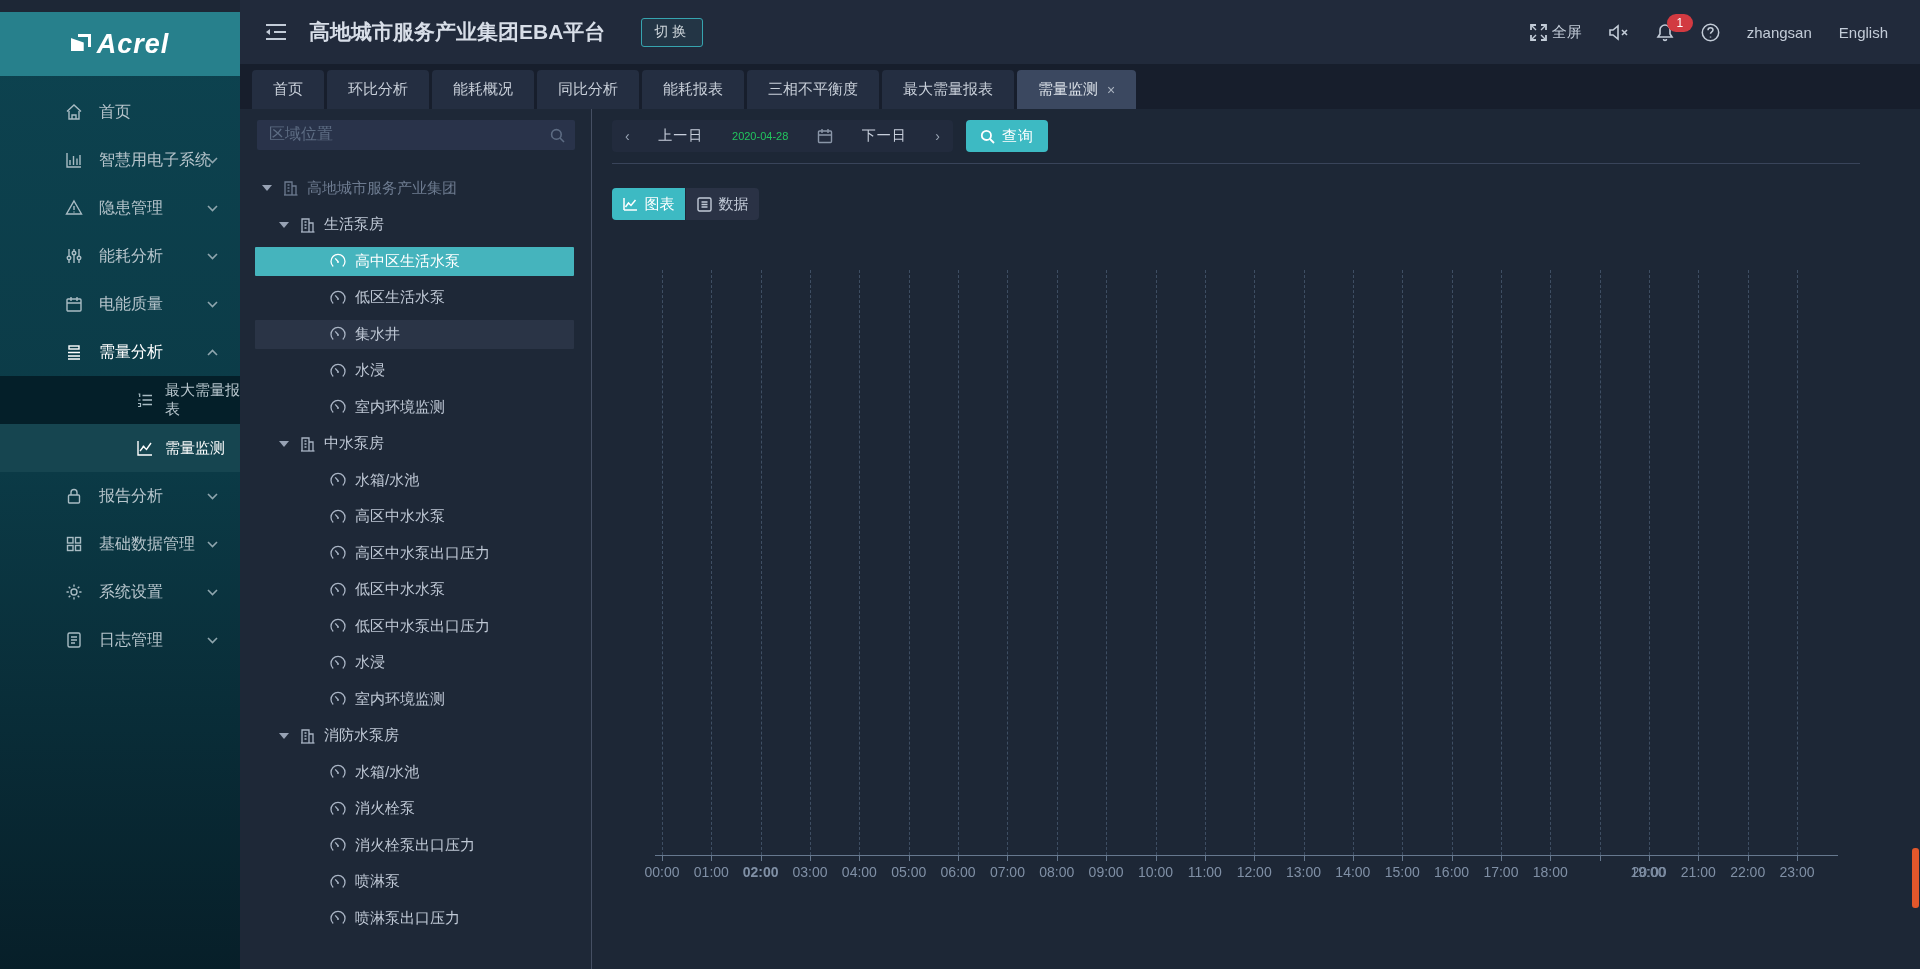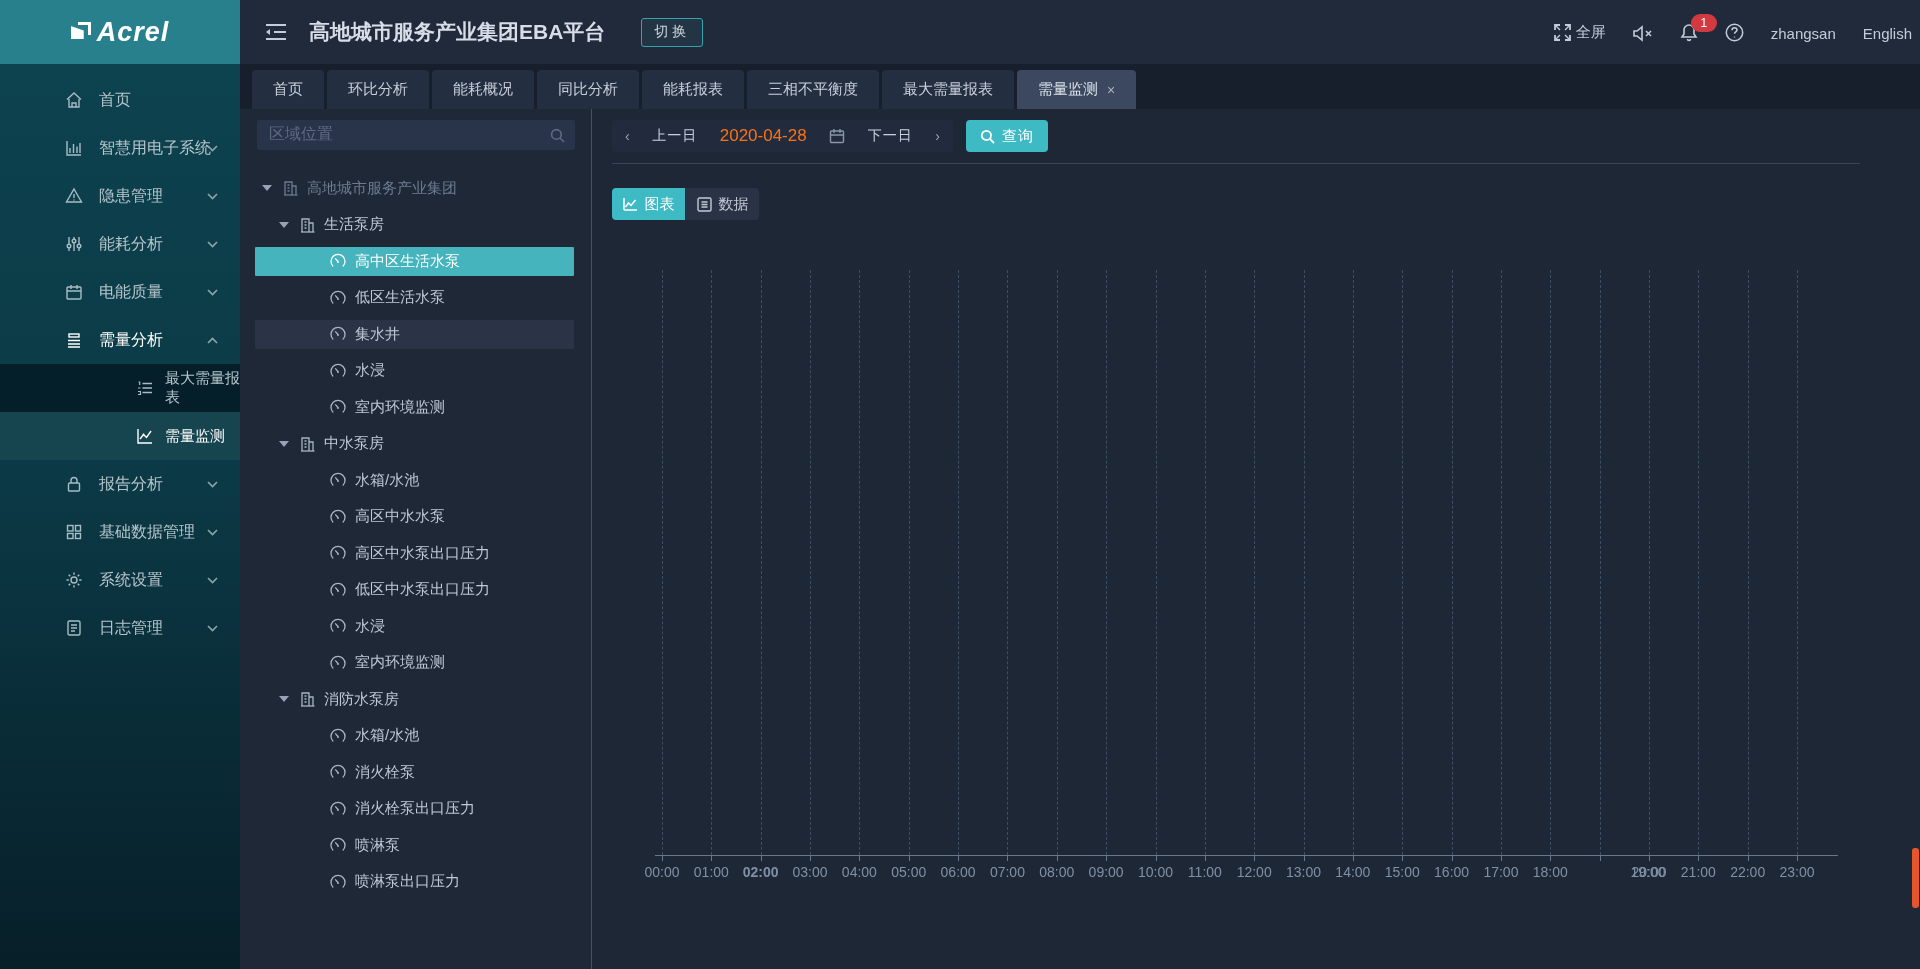--- a/index.html
+++ b/index.html
@@ -1,21 +1,21 @@
 <!DOCTYPE html>
 <html><head>
 <meta charset="utf-8">
 <style>
   html,body{margin:0;padding:0;background:#1d2736;width:1920px;height:969px;overflow:hidden;
     font-family:"Liberation Sans","DejaVu Sans",sans-serif;-webkit-font-smoothing:antialiased;}
   .ic{display:inline-flex;align-items:center;justify-content:center;flex:none}
   .ic svg{display:block}
 
   
-  #sidebar{position:absolute;left:0;top:0;bottom:0;width:240px;
+  #sidebar{position:absolute;left:0;top:12px;bottom:0;width:240px;
     background:linear-gradient(180deg,#0d4350 0%,#0b3a46 48%,#071f29 100%);z-index:5}
   #logo{height:64px;background:#27808c;display:flex;align-items:center;justify-content:center;
     color:#fff;font-size:27px;font-weight:bold;font-style:italic;letter-spacing:1px}
   #logo .lg-mark{width:20px;height:20px;margin-right:6px;position:relative;flex:none}
   #logo .lg-mark:before{content:"";position:absolute;left:0;top:4px;width:13px;height:13px;background:#fff;
     clip-path:polygon(0 0,100% 35%,100% 100%,0 100%)}
   #logo .lg-mark:after{content:"";position:absolute;right:0;top:0;width:10px;height:10px;border:3px solid #fff;border-left:none;border-bottom:none}
   #menu{padding-top:12px}
   .menu-item{height:48px;display:flex;align-items:center;padding-left:64px;position:relative;
     color:#b7c5cc;font-size:16px;cursor:pointer}
@@ -30,21 +30,21 @@
   .submenu-item.active{background:#164550;color:#fff}
   .submenu-item.active .mic{color:#fff}
 
   
   #header{position:absolute;left:240px;top:0;right:0;height:64px;background:#212a3b;display:flex;align-items:center}
   #collapse-btn{margin-left:25px;color:#c3ccd8;cursor:pointer}
   #page-title{margin-left:22px;color:#d8dee8;font-size:21px;font-weight:bold}
   #switch-btn{margin-left:36px;height:27px;padding:0 12px;border:1px solid #36a4af;border-radius:3px;
     background:rgba(61,186,195,.08);color:#cdd5da;font-size:14px;display:flex;align-items:center;
     letter-spacing:4px;cursor:pointer}
-  #header-right{margin-left:auto;display:flex;align-items:flex-end;gap:27px;padding-right:8px;color:#c3ccd8;font-size:15px}
+  #header-right{margin-left:auto;display:flex;align-items:center;gap:27px;padding-right:32px;color:#c3ccd8;font-size:15px}
   .hbtn{display:flex;align-items:center;gap:5px;cursor:pointer;position:relative}
   #bell-badge{position:absolute;top:-9px;left:11px;min-width:18px;height:18px;border-radius:9px;background:#d23a41;
     color:#fff;font-size:12px;display:flex;align-items:center;justify-content:center;padding:0 4px}
 
   
   #tabbar{position:absolute;left:240px;top:64px;right:0;height:45px;background:#171e2c;
     display:flex;align-items:flex-end;padding-left:12px}
   .tab{height:39px;margin-right:3px;padding:0 21px;background:#242e41;border-radius:4px 4px 0 0;
     display:flex;align-items:center;color:#c9d0da;font-size:15px;cursor:pointer;gap:9px}
   .tab.active{background:#3b4860;color:#dde3ea}
@@ -76,21 +76,21 @@
   .tcaret:after{content:"";border:5px solid transparent;border-top:6px solid currentColor;margin-top:5px}
   .tic{width:18px;margin-right:8px;color:#a9b4c4}
 
   
   #main{position:absolute;left:592px;top:109px;right:0;bottom:0;background:#1d2736}
   #date-group{position:absolute;left:20px;top:11px;width:341px;height:32px;background:#222b3d;border-radius:4px;
     display:flex;align-items:center;justify-content:space-between;padding:0 13px;box-sizing:border-box;
     color:#c7cedb;font-size:14px}
   .nav-chev{color:#9aa5b5;cursor:pointer}
   .nav-lbl{cursor:pointer;letter-spacing:1px}
-  #date-value{color:#f97316;font-size:17px;cursor:pointer}
+  #date-value{color:#22c55e;font-size:11px;cursor:pointer}
   #date-cal{color:#8a96a8;cursor:pointer}
   #query-btn{position:absolute;left:374px;top:11px;width:82px;height:32px;background:#3dbac3;border-radius:4px;
     color:#fff;font-size:15px;display:flex;align-items:center;justify-content:center;gap:7px;cursor:pointer;letter-spacing:1px}
   #toolbar-divider{position:absolute;left:20px;top:54px;width:1248px;height:1px;background:#39445a}
   #view-toggle{position:absolute;left:20px;top:79px;height:32px;display:flex}
   .vt-btn{width:73px;height:32px;display:flex;align-items:center;justify-content:center;gap:7px;
     font-size:15px;cursor:pointer;background:#2a3245;color:#c2cad7}
   .vt-btn:first-child{border-radius:4px 0 0 4px;margin-right:1px}
   .vt-btn:last-child{border-radius:0 4px 4px 0}
   .vt-btn.active{background:#3dbac3;color:#fff}
@@ -474,20 +474,30 @@
       </div>
       <div class="trow d2">
         <span class="ic tic">
           <svg width="16" height="16" viewBox="0 0 16 16" fill="none" stroke="currentColor" stroke-width="1.3">
             <path d="M3.2 13.5a7 7 0 1 1 9.6 0"></path>
             <path d="M8 8.5L5.2 5.4"></path>
             <circle cx="8" cy="9" r="1" fill="currentColor" stroke="none"></circle>
           </svg>
         </span>
         <span>高区中水泵出口压力</span>
+      </div>
+      <div class="trow d2">
+        <span class="ic tic">
+          <svg width="16" height="16" viewBox="0 0 16 16" fill="none" stroke="currentColor" stroke-width="1.3">
+            <path d="M3.2 13.5a7 7 0 1 1 9.6 0"></path>
+            <path d="M8 8.5L5.2 5.4"></path>
+            <circle cx="8" cy="9" r="1" fill="currentColor" stroke="none"></circle>
+          </svg>
+        </span>
+        <span>低区中水水泵</span>
       </div>
       <div class="trow d2">
         <span class="ic tic">
           <svg width="16" height="16" viewBox="0 0 16 16" fill="none" stroke="currentColor" stroke-width="1.3">
             <path d="M3.2 13.5a7 7 0 1 1 9.6 0"></path>
             <path d="M8 8.5L5.2 5.4"></path>
             <circle cx="8" cy="9" r="1" fill="currentColor" stroke="none"></circle>
           </svg>
         </span>
         <span>低区中水泵出口压力</span>

